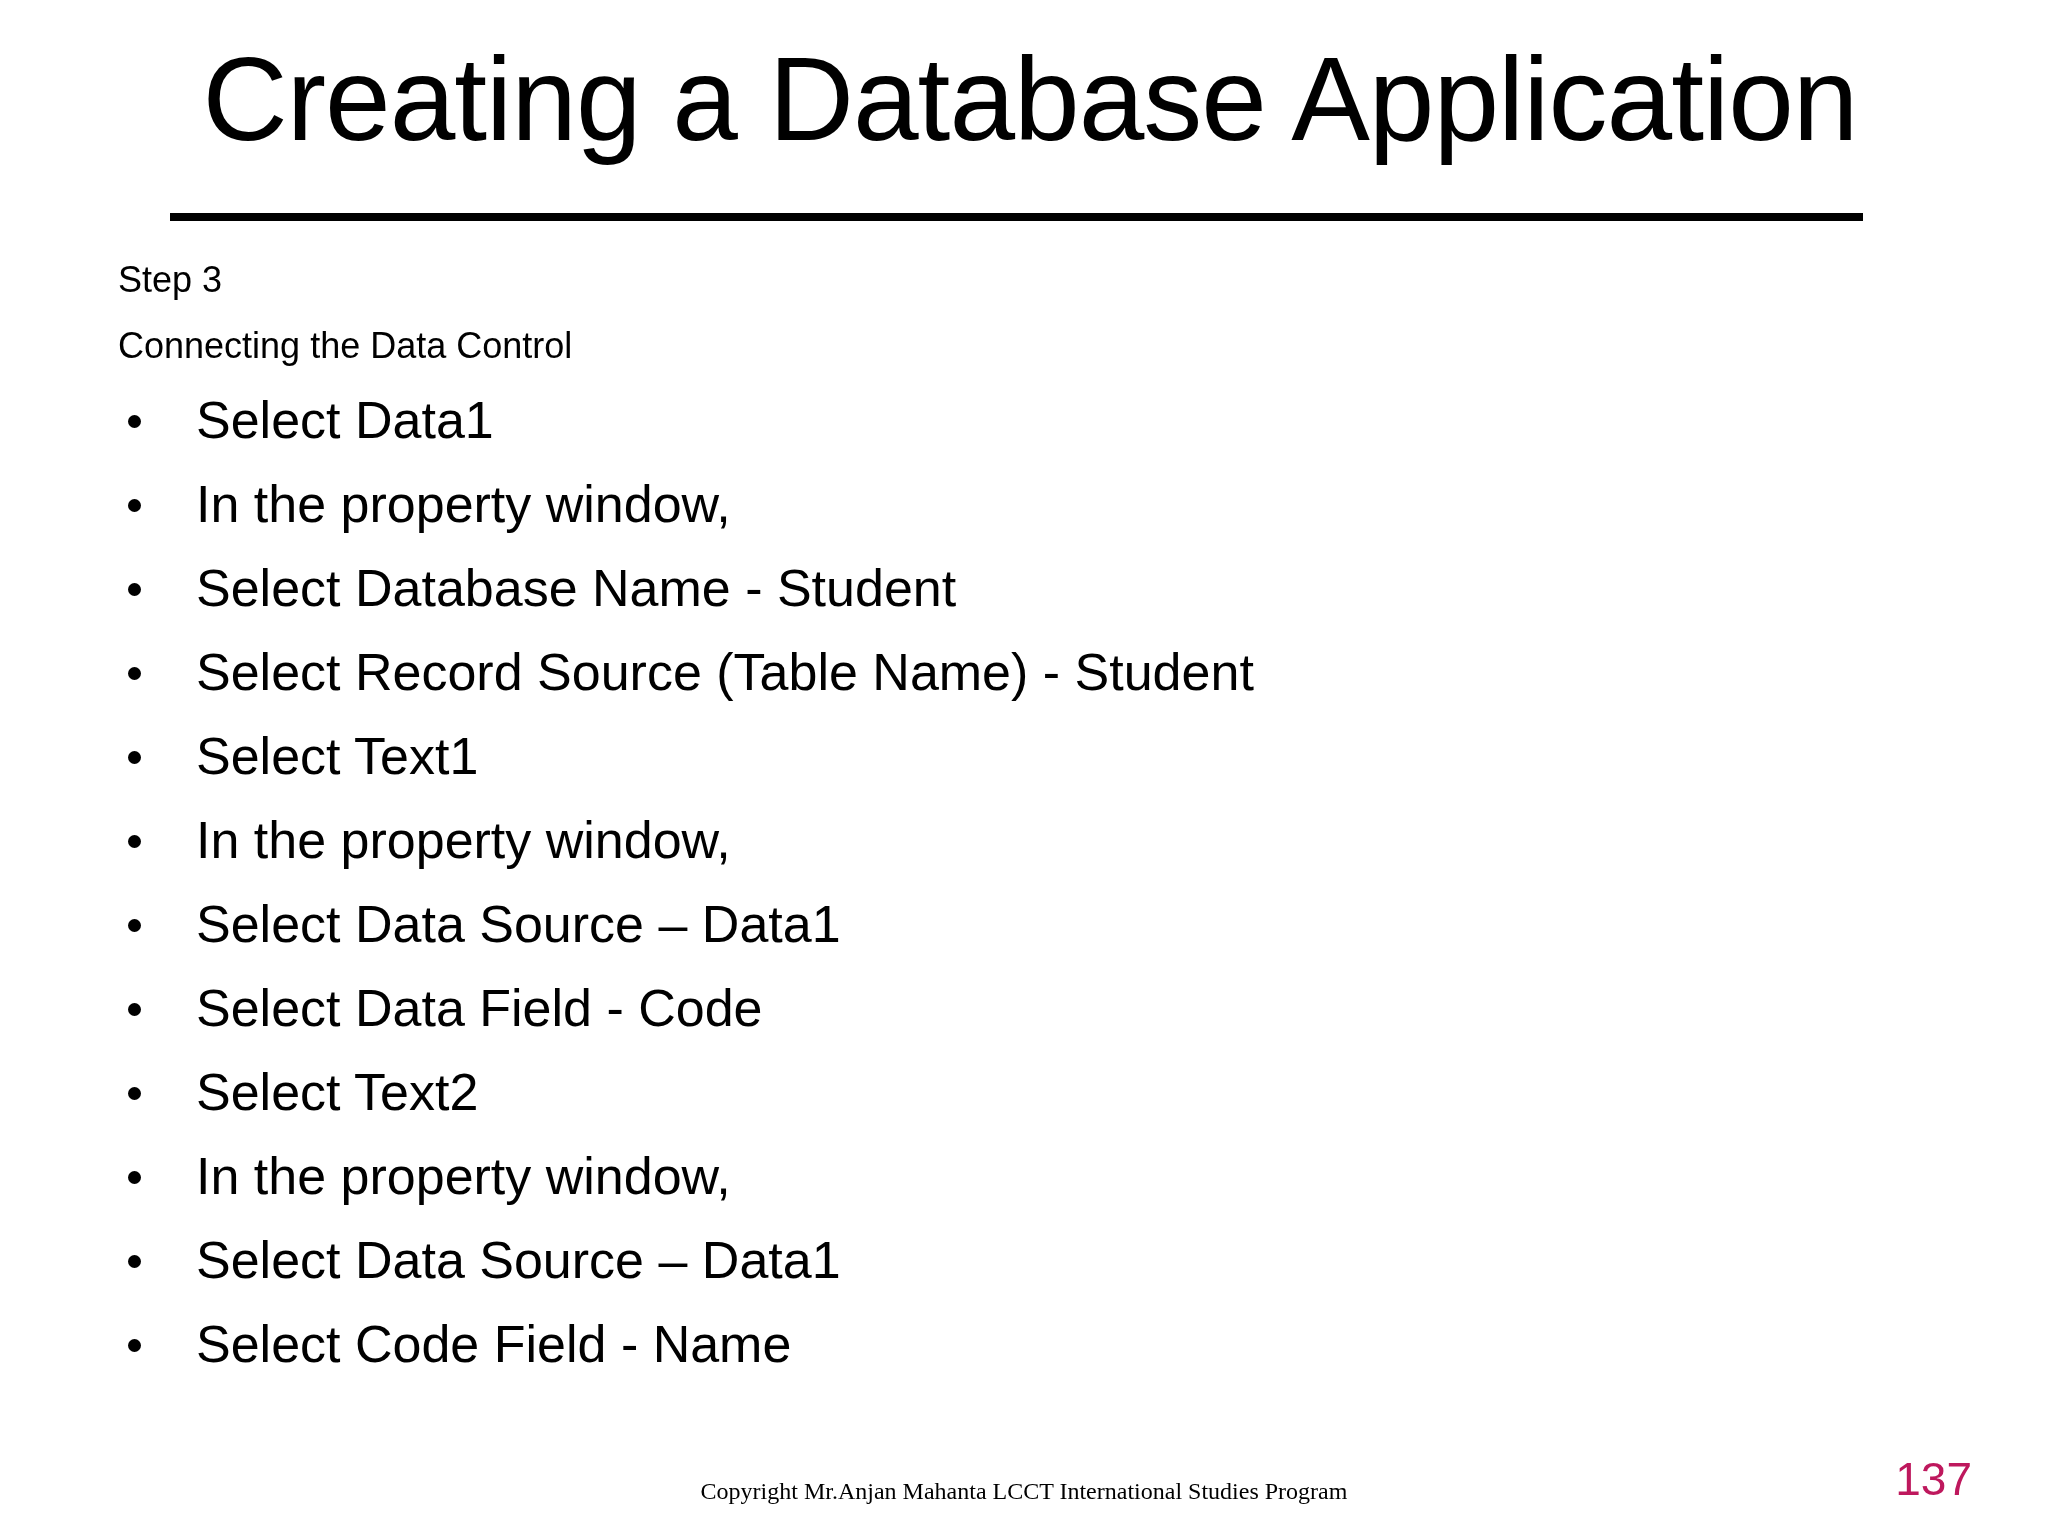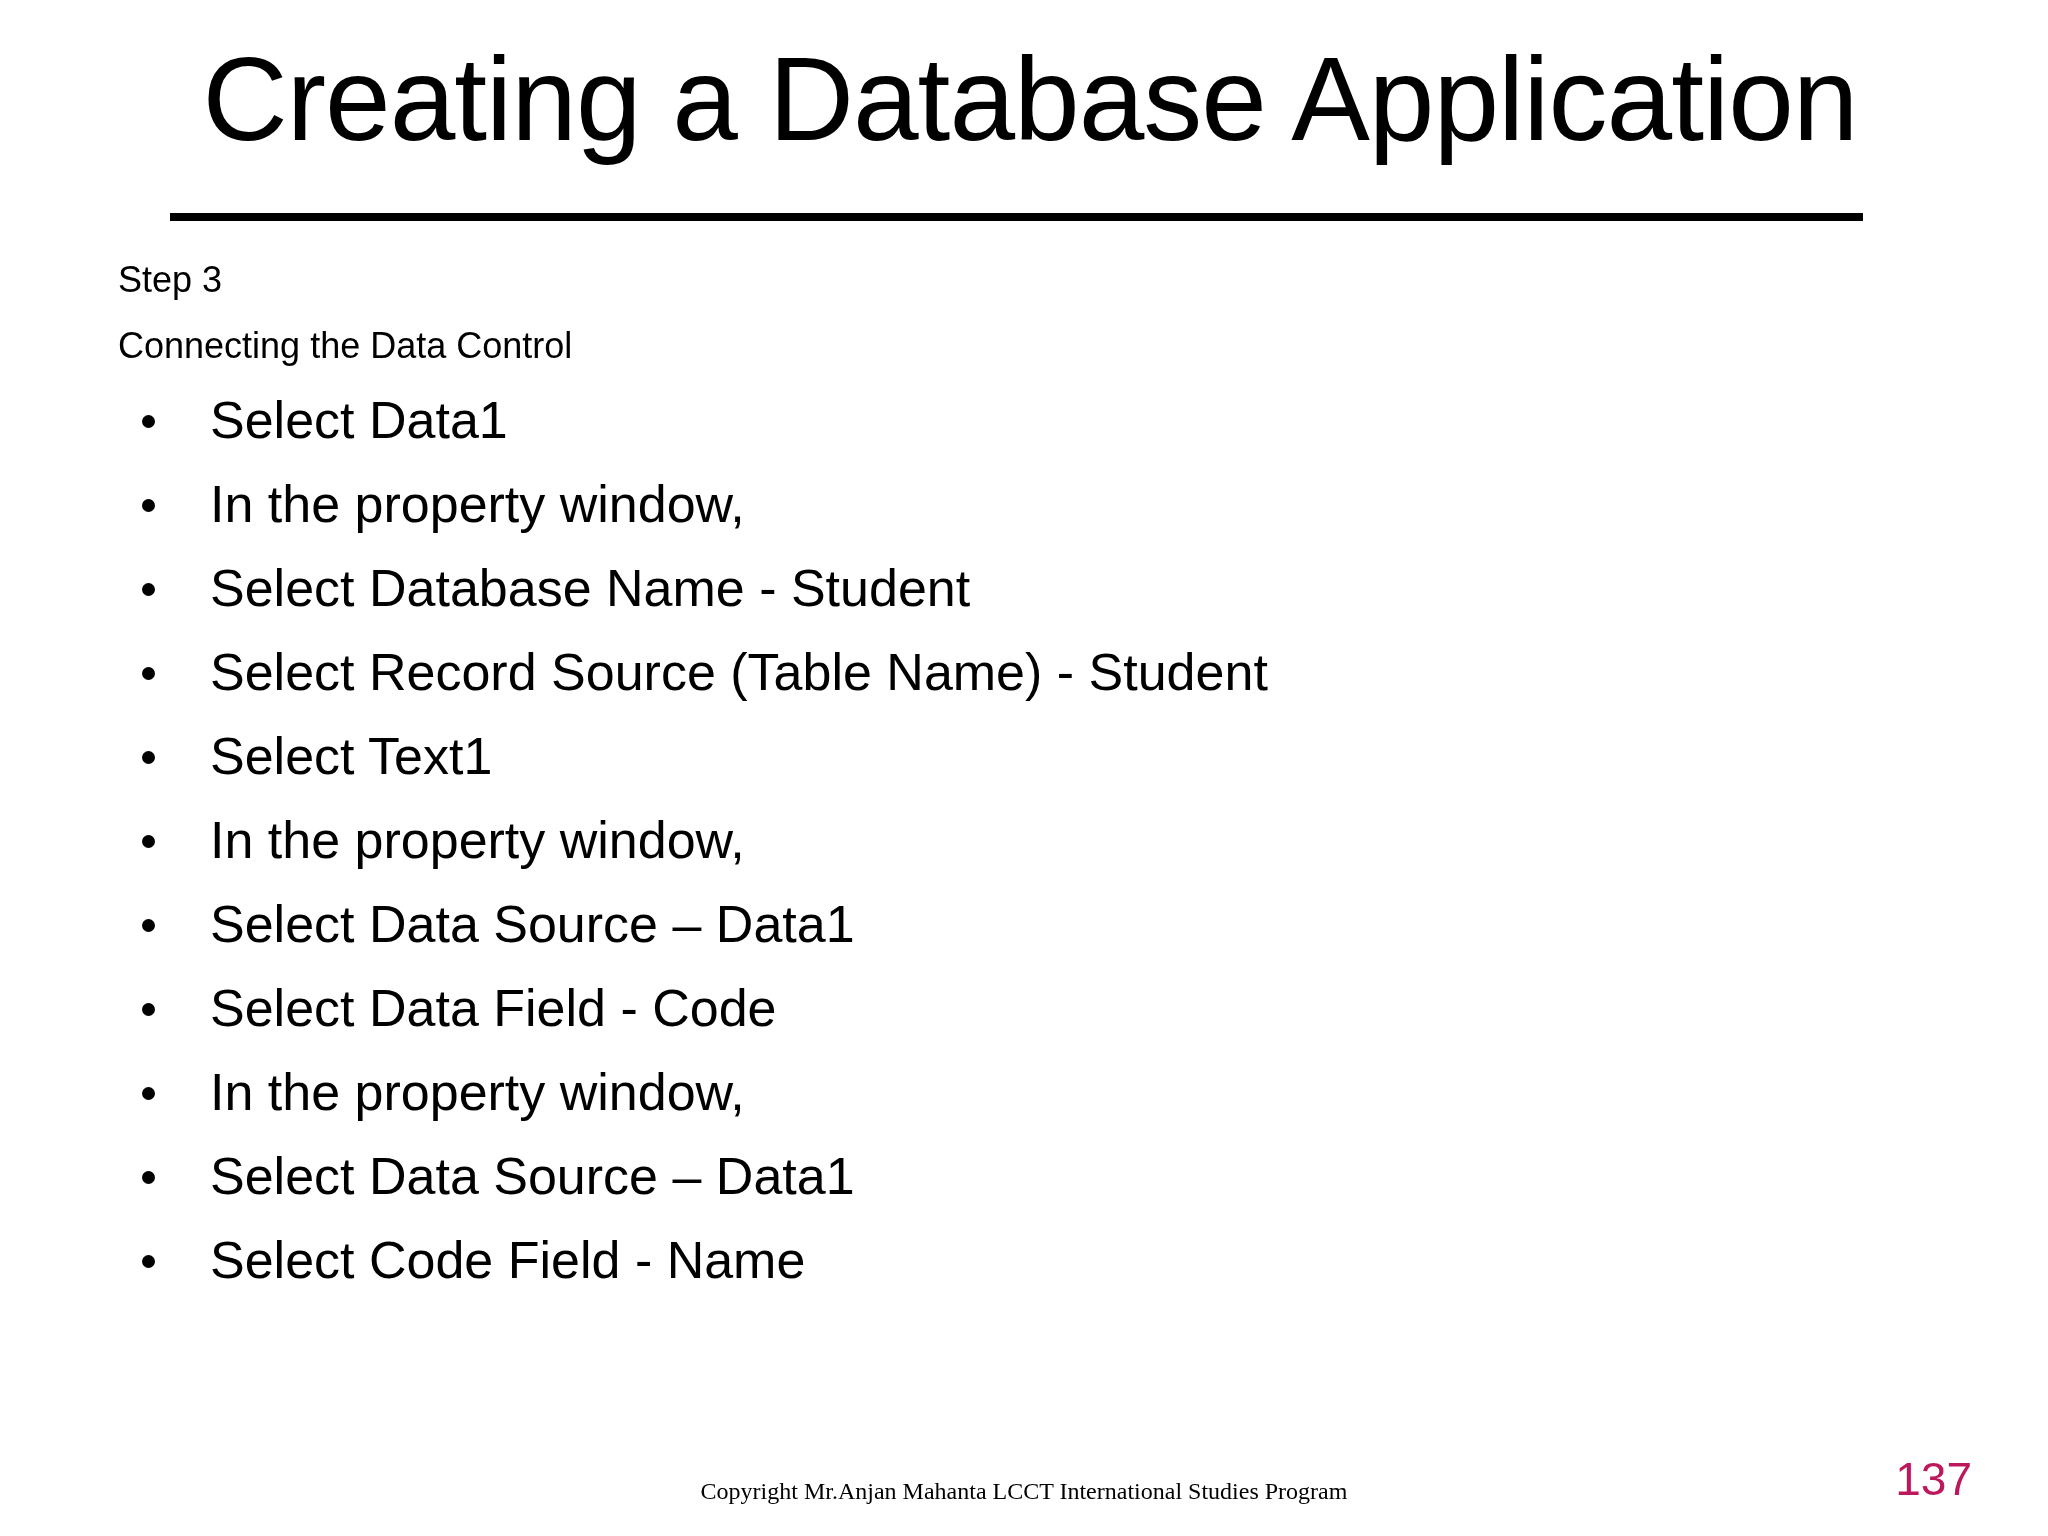--- a/index.html
+++ b/index.html
@@ -67,21 +67,21 @@
     font-size: 36px;
     font-weight: 400;
     line-height: 1.0;
     margin: 0 0 30px 0;
     color: #000000;
     white-space: nowrap;
   }
 
   .bullet-list {
     list-style: none;
-    margin: 14px;
+    margin: 0;
     padding: 0;
   }
 
   .bullet-item {
     position: relative;
     font-size: 52px;
     font-weight: 400;
     line-height: 1.0;
     padding-left: 78px;
     margin-bottom: 32px;
@@ -175,20 +175,24 @@
       <li class="bullet-item">
         <span class="bullet-dot"></span>
         <span>Select Data Source – Data1</span>
       </li>
 
       <li class="bullet-item">
         <span class="bullet-dot"></span>
         <span>Select Data Field - Code</span>
       </li>
 
+      <li class="bullet-item">
+        <span class="bullet-dot"></span>
+        <span>Select Text2</span>
+      </li>
 
       <li class="bullet-item">
         <span class="bullet-dot"></span>
         <span>In the property window,</span>
       </li>
 
       <li class="bullet-item">
         <span class="bullet-dot"></span>
         <span>Select Data Source – Data1</span>
       </li>

